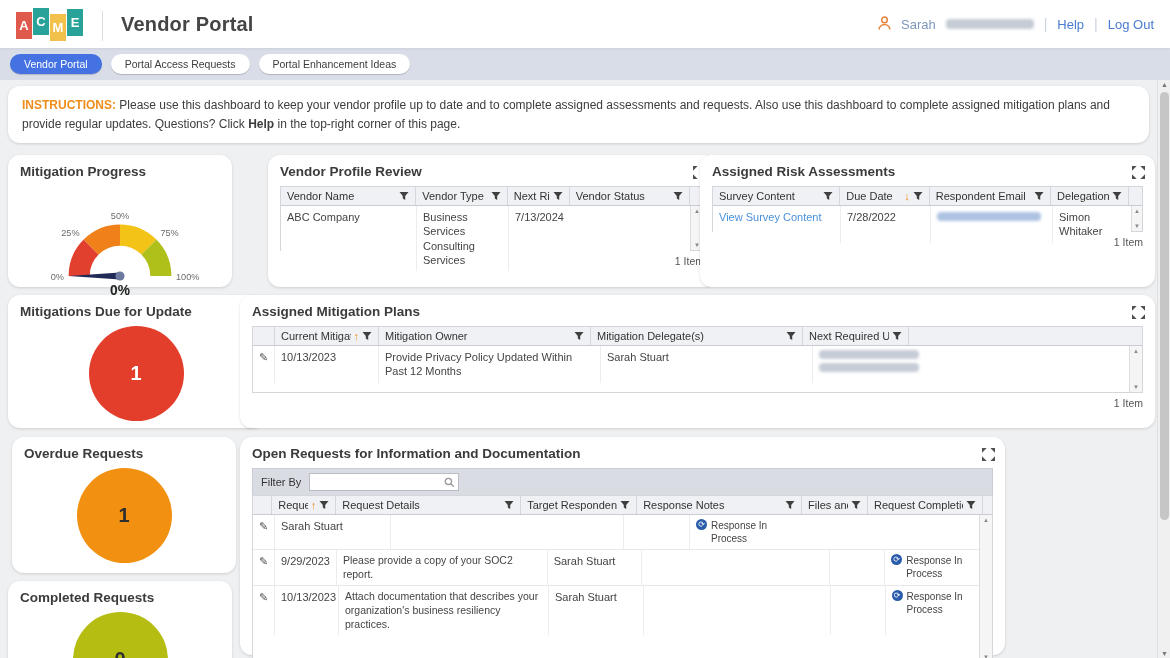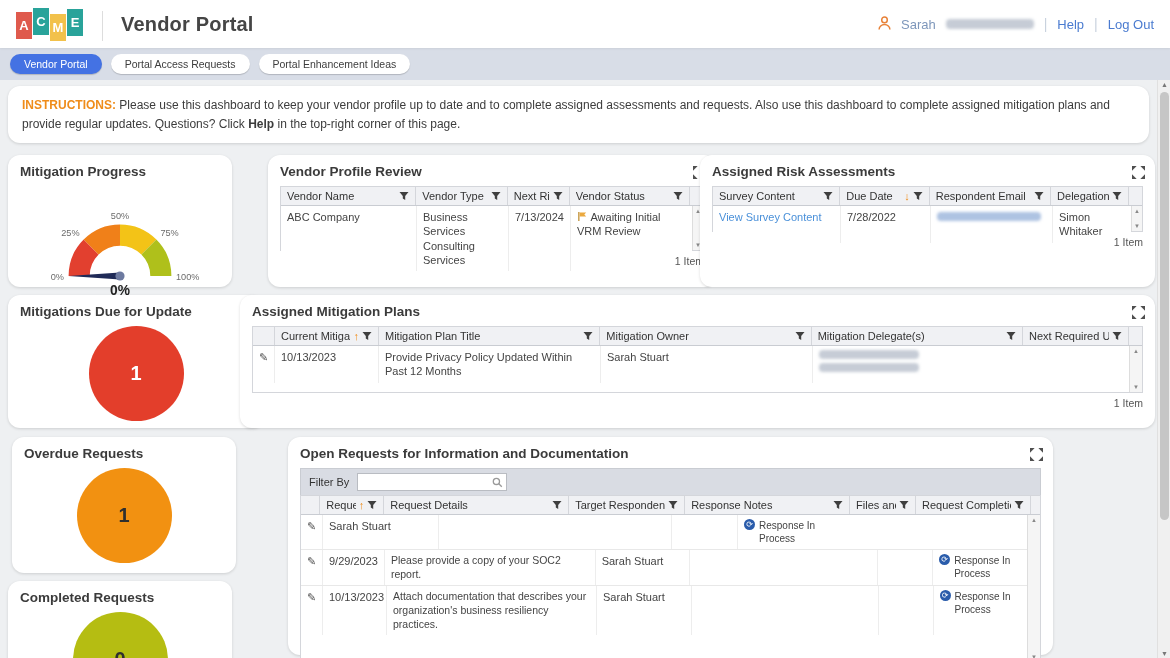--- a/index.html
+++ b/index.html
@@ -88,21 +88,21 @@
     background:#c6c6c6; border-radius:5px; cursor:grab; }
 
   
   #p-gauge     { left:8px;   top:155px; width:224px; height:132px; }
   #p-vendor    { left:240px; top:155px; width:448px; height:132px;margin-left:28px; }
   #p-risk      { left:700px; top:155px; width:455px; height:132px; }
   #p-mitdue    { left:8px;   top:295px; width:256px; height:133px; }
   #p-plans     { left:240px; top:295px; width:915px; height:133px; }
   #p-overdue   { left:12px;   top:437px; width:224px; height:136px; }
   #p-completed { left:8px;   top:581px; width:224px; height:130px; }
-  #p-openreq   { left:240px; top:437px; width:765px; height:218px;margin-left:48px; }
+  #p-openreq   { left:240px; top:437px; width:765px; height:218px; }
 
   .gauge-val { font-weight:bold; }
   svg text { font-family:"Liberation Sans", sans-serif; }
 </style>
 </head>
 <body>
 
 <div id="header">
   <div class="logo">
     <span class="blk b1">A</span>
@@ -193,27 +193,20 @@
           </svg>
         </div>
       <div class="gh" style="width:13px;padding:0"></div>
     </div>
     <div class="gbody" style="height:44px">
       <div class="rows">
         <div class="grow">
           <div class="gc" style="width:136px">ABC Company</div>
           <div class="gc" style="width:92px">Business Services Consulting Services</div>
           <div class="gc" style="width:62px">7/13/2024</div>
-          <div class="gc" style="width:121px">
-            <svg width="11" height="11" viewBox="0 0 12 12" style="vertical-align:-1px">
-                <path d="M2,1 v10" stroke="#c09034" stroke-width="1.4"></path>
-                <path d="M3,1.5 h7 l-2,2.3 2,2.3 h-7 z" fill="#eba93f"></path>
-              </svg>
-            <span>Awaiting Initial VRM Review</span>
-          </div>
         </div>
       </div>
       <div class="gscroll">
           <span>▲</span>
           <span>▼</span>
         </div>
     </div>
   </div>
   <div class="count">1 Item</div>
 </div>
@@ -289,26 +282,20 @@
         <polygon points="14,9 14,14 9,14"></polygon>
         <polygon points="0,9 5,14 0,14"></polygon>
       </svg>
   </span>
   <div class="grid">
     <div class="ghead">
       <div class="gh" style="width:22px"></div>
       <div class="gh" style="width:104px">
           <span class="lbl">Current Mitigation ...</span>
           <span class="sort">↑</span>
-          <svg width="10" height="10" viewBox="0 0 10 10">
-            <path d="M0.5,1 h9 L6.2,5 V9 L3.8,7.6 V5 Z" fill="#3f3f3f"></path>
-          </svg>
-        </div>
-      <div class="gh" style="width:222px">
-          <span class="lbl">Mitigation Plan Title</span>
           <svg width="10" height="10" viewBox="0 0 10 10">
             <path d="M0.5,1 h9 L6.2,5 V9 L3.8,7.6 V5 Z" fill="#3f3f3f"></path>
           </svg>
         </div>
       <div class="gh" style="width:212px">
           <span class="lbl">Mitigation Owner</span>
           <svg width="10" height="10" viewBox="0 0 10 10">
             <path d="M0.5,1 h9 L6.2,5 V9 L3.8,7.6 V5 Z" fill="#3f3f3f"></path>
           </svg>
         </div>

